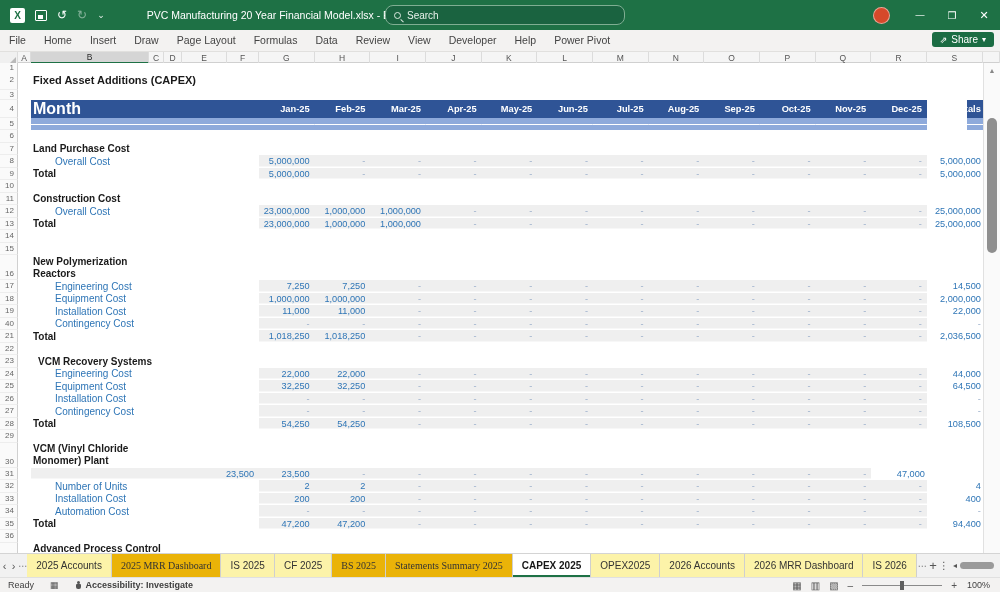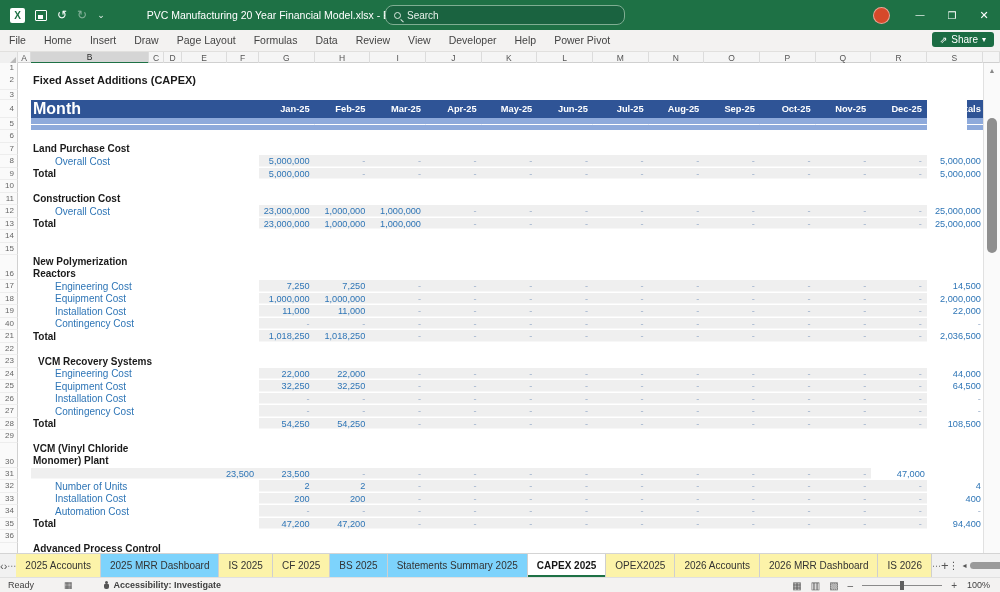--- a/index.html
+++ b/index.html
@@ -90,31 +90,31 @@
     background:#8F8F8F; border-radius:5px; }
 
   
   .tabbar { height:24px; background:#F1F1F1; border-top:1px solid #D4D4D4;
     display:flex; align-items:stretch; flex-shrink:0; font-size:10px; color:#444; }
   .tnav { width:17px; display:flex; align-items:center; justify-content:center; color:#555;
     font-size:11px; }
   .stab { display:flex; align-items:center; padding:0 9px; border-right:1px solid #CFCFCF;
     white-space:nowrap; color:#333; }
   .stab.yellow { background:#FCF3A9; }
-  .stab.gray { background:#7dd3fc; }
+  .stab.gray { background:#eab308;font-family:Liberation Serif, serif; }
   .stab.active { background:#fff; font-weight:bold; color:#161616;
     box-shadow:inset 0 -2px 0 #1E7145; }
   .tb-ctrl { display:flex; align-items:center; justify-content:center; width:20px; color:#555; }
   .mini-scroll { display:flex; align-items:center; gap:3px; margin-left:4px; padding-right:6px; }
   .ms-thumb { width:34px; height:7px; background:#9A9A9A; border-radius:4px; }
   .ms-arrow { font-size:8px; color:#555; }
 
   
   .statusbar { height:15px; background:#F3F2F1; border-top:1px solid #E0E0E0;
-    display:flex; align-items:center; font-size:9px; color:#3f3f3f; flex-shrink:0;gap:14px; }
+    display:flex; align-items:center; font-size:9px; color:#3f3f3f; flex-shrink:0; }
   .sb-item { padding:0 8px; display:flex; align-items:center; gap:4px; }
   .sb-ic { font-size:9px; color:#555; }
   .person { width:7px; height:9px; position:relative; }
   .person::before { content:""; position:absolute; left:2px; top:0; width:3px; height:3px;
     border-radius:50%; background:#555; }
   .person::after { content:""; position:absolute; left:1px; top:3.5px; width:5px; height:5px;
     background:#555; border-radius:1px 1px 2px 2px; }
   .sb-right { margin-left:auto; display:flex; align-items:center; gap:9px; padding-right:10px; }
   .viewbtn { font-size:10px; color:#555; }
   .zoomtrack { width:80px; height:1px; background:#8a8a8a; position:relative; }

